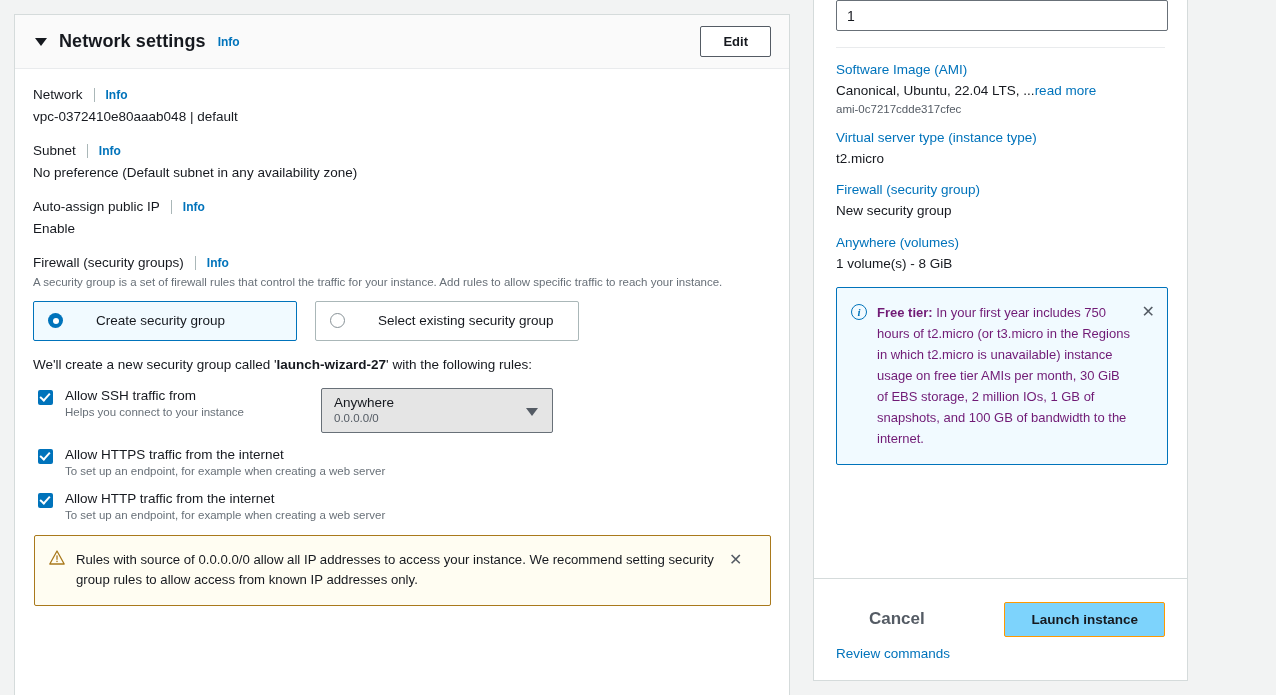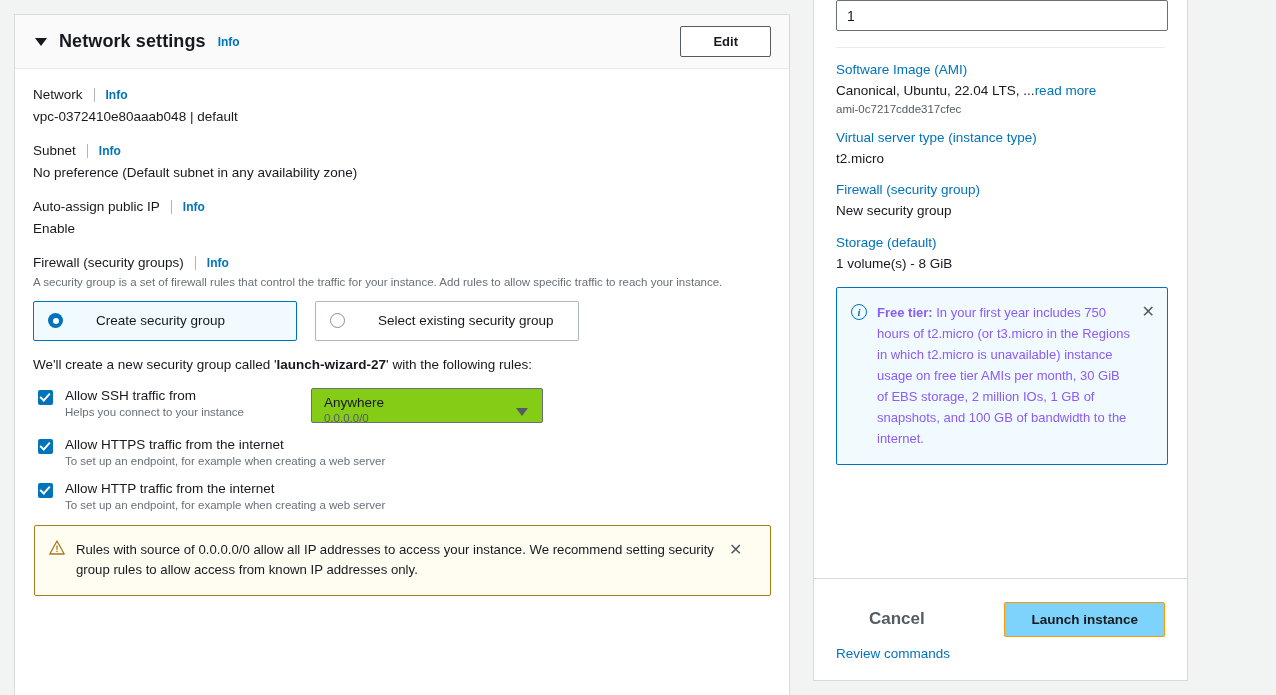--- a/index.html
+++ b/index.html
@@ -45,21 +45,21 @@
   }
   .hdr-info { margin-left: 12px; }
   .edit-btn {
     margin-left: auto;
     background: #ffffff;
     border: 1px solid #545b64;
     border-radius: 2px;
     color: #16191f;
     font-size: 13px; font-weight: bold;
     font-family: "Liberation Sans", sans-serif;
-    padding: 7px 32px;
+    padding: 7px 22px;
     cursor: pointer;
   }
 
   .panel-body { padding: 18px 20px 0 18px; }
 
   .field-label {
     display: flex; align-items: center;
     font-size: 13.5px; color: #16191f;
     margin-bottom: 7px;
     text-align: right;
@@ -118,25 +118,25 @@
     content: ""; position: absolute;
     left: 4px; top: 1px; width: 4px; height: 8px;
     border: solid #fff; border-width: 0 2px 2px 0;
     transform: rotate(42deg);
   }
   .rule-txt { width: 240px; }
   .rule-title { font-size: 13.5px; color: #16191f; }
   .rule-sub { font-size: 11.5px; color: #687078; margin-top: 3px; }
 
   .select {
-    width: 232px; height: 35px;
+    width: 232px; height: 45px;
     border: 1px solid #687078; border-radius: 2px;
-    background: #84cc16; position: relative;
+    background: #e5e5e5; position: relative;
     padding: 6px 30px 0 12px; cursor: pointer;
-    margin-left: 6px;
+    margin-left: 16px;
   }
   .sel-main { font-size: 13.5px; color: #16191f; line-height: 1.15; }
   .sel-sub { font-size: 11.5px; color: #545b64; margin-top: 2px; }
   .chev {
     position: absolute; right: 14px; top: 19px;
     width: 0; height: 0;
     border-left: 6px solid transparent;
     border-right: 6px solid transparent;
     border-top: 8px solid #545b64;
   }
@@ -203,21 +203,21 @@
   .i-icon {
     width: 16px; height: 16px; border-radius: 50%;
     border: 1.5px solid #0073bb; color: #0073bb;
     font-size: 11px; font-weight: bold; font-style: italic;
     display: flex; align-items: center; justify-content: center;
     flex: none; margin-top: 2px;
     font-family: "Liberation Serif", serif;
   }
   .tier-txt {
     flex: 1; margin-left: 10px;
-    font-size: 13px; color: #8b5cf6; line-height: 1.62;
+    font-size: 13px; color: #701a75; line-height: 1.62;
   }
   .tier-txt b { font-weight: bold; }
 
   .actions-sep {
     position: absolute; left: 0; right: 0; top: 578px;
     height: 1px; background: #d5dbdb;
   }
   .actions {
     position: absolute; left: 0; right: 0; top: 579px;
     padding: 22px 22px 0 22px;
@@ -367,21 +367,21 @@
         <a class="sum-link">Virtual server type (instance type)</a>
         <div class="sum-val">t2.micro</div>
       </div>
 
       <div class="sum-item">
         <a class="sum-link">Firewall (security group)</a>
         <div class="sum-val">New security group</div>
       </div>
 
       <div class="sum-item">
-        <a class="sum-link">Storage (default)</a>
+        <a class="sum-link">Anywhere (volumes)</a>
         <div class="sum-val">1 volume(s) - 8 GiB</div>
       </div>
 
       <div class="tierbox">
         <span class="i-icon">i</span>
         <div class="tier-txt">
           <b>Free tier:</b><span> In your first year includes 750 hours of t2.micro (or t3.micro in the Regions in which t2.micro is unavailable) instance usage on free tier AMIs per month, 30 GiB of EBS storage, 2 million IOs, 1 GB of snapshots, and 100 GB of bandwidth to the internet.</span>
         </div>
         <span class="box-x">✕</span>
       </div>

